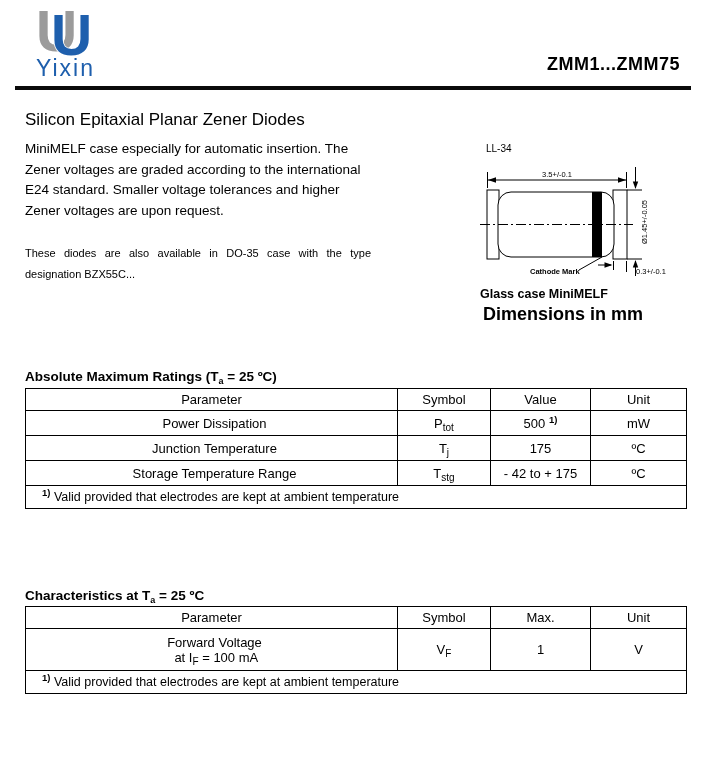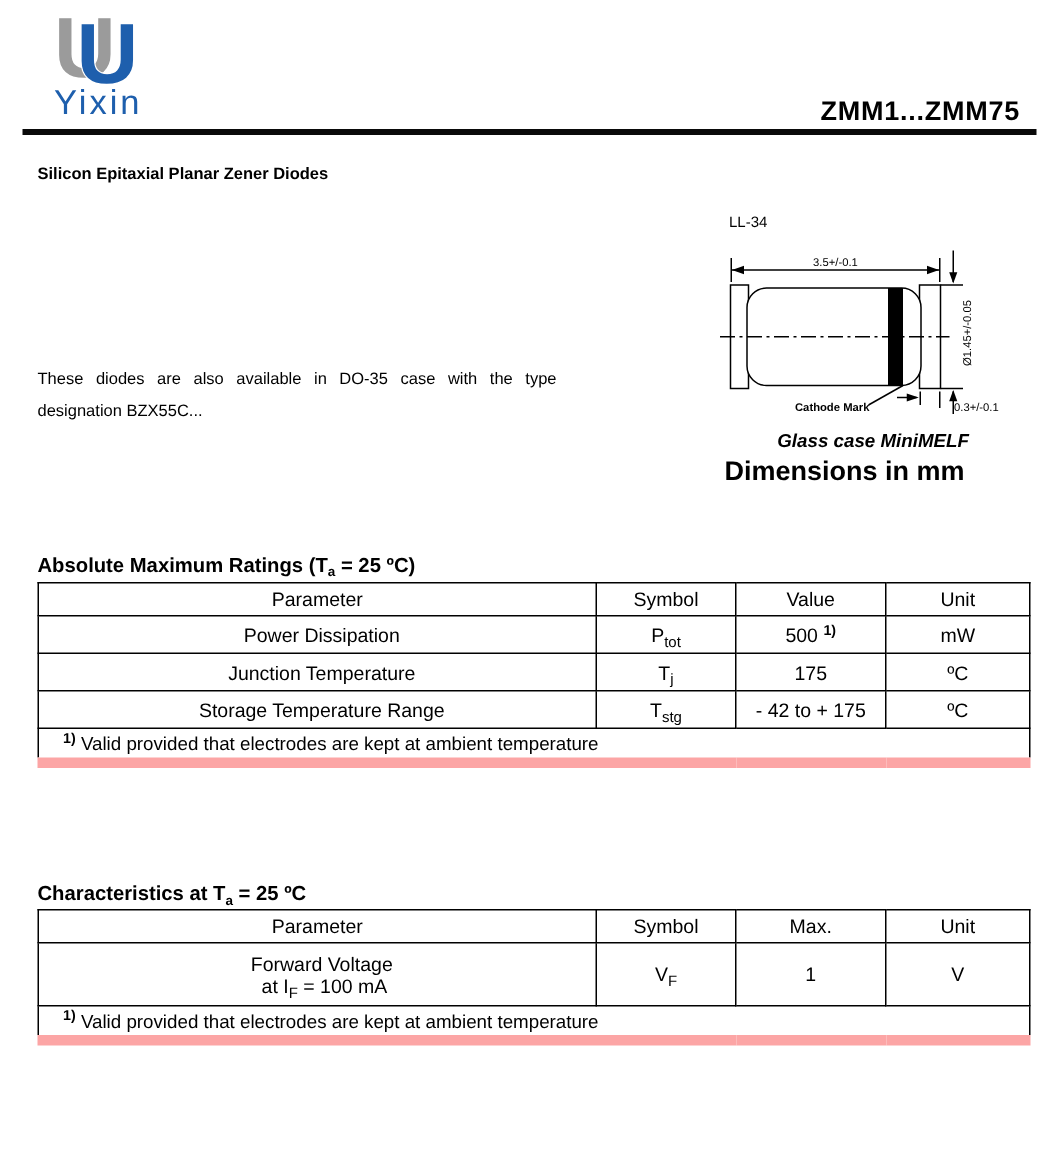--- a/index.html
+++ b/index.html
@@ -4,51 +4,51 @@
 <style>
   * { margin:0; padding:0; box-sizing:border-box; }
   html,body { background:#fff; }
   body { font-family:"Liberation Sans", sans-serif; color:#000; }
   .page { position:relative; width:707px; height:768px; background:#fff; overflow:hidden; }
 
   
   .logo { position:absolute; left:36px; top:4px; width:110px; }
   .logo-wordmark { position:absolute; left:36px; top:55px; font-size:23px; font-weight:normal;
                    color:#1e5fad; letter-spacing:2px; }
-  .doc-title { position:absolute; right:27px; top:64px; font-size:18px; font-weight:bold; letter-spacing:0.5px; }
+  .doc-title { position:absolute; right:27px; top:54px; font-size:18px; font-weight:bold; letter-spacing:0.5px; }
   .top-rule { position:absolute; left:15px; top:86px; width:676px; height:4px; background:#0a0a0a; }
 
   
-  .main-heading { position:absolute; left:25px; top:110px; font-size:11px; font-weight:bold; }
+  .main-heading { position:absolute; left:25px; top:110px; font-size:17px; font-weight:normal; }
   .para1 { position:absolute; left:25px; top:139px; width:344px; font-size:13.5px; line-height:20.5px; }
   .para2 { position:absolute; left:25px; top:243px; width:346px; font-size:11px; line-height:20.5px; text-align:justify; }
 
   
   .pkg-name { position:absolute; left:486px; top:143px; font-size:10px; }
   .pkg-svg  { position:absolute; left:480px; top:162px; }
-  .pkg-cap1 { position:absolute; left:480px; top:287px; width:166px; text-align:right; font-size:12.5px; font-weight:bold;font-style:italic; }
+  .pkg-cap1 { position:absolute; left:480px; top:287px; width:166px; text-align:left; font-size:12.5px; font-weight:bold; }
   .pkg-cap2 { position:absolute; left:480px; top:304px; width:166px; text-align:center; font-size:18px; font-weight:bold; }
 
   
   .tbl-heading { position:absolute; left:25px; font-size:13.5px; font-weight:bold; }
   .tbl-heading sub { font-size:9px; }
   .h-abs  { top:369px; }
   .h-char { top:588px; }
 
   table { position:absolute; left:25px; width:661px; border-collapse:collapse; table-layout:fixed;
           font-size:13px; background:#fff; }
   .t-abs  { top:388px; }
   .t-char { top:606px; }
   th, td { border:1px solid #000; padding:0 4px; text-align:center; vertical-align:middle; }
   th { font-weight:normal; height:22px; }
   td { height:25px; }
   td.param { text-align:center; padding-left:10px; }
   tr.tall td { height:42px; }
   td.footnote { text-align:left; padding-left:16px; height:23px; font-size:12.5px; }
-  table { border-bottom:7px solid #fca5a5;padding-left:38px; }
+  table { border-bottom:1px solid #fca5a5;padding-left:38px; }
   col.c-param  { width:372px; }
   col.c-symbol { width:93px; }
   col.c-value  { width:100px; }
   col.c-unit   { width:96px; }
 
   sub { font-size:10px; vertical-align:-3px; line-height:0; }
   sup { font-size:9.5px; vertical-align:5px; font-weight:bold; line-height:0; }
 
   svg text { font-family:"Liberation Sans", sans-serif; }
 </style>
@@ -61,20 +61,21 @@
     <svg width="80" height="62" viewBox="0 0 80 62" aria-hidden="true">
       <text x="0" y="47" font-size="57" font-weight="bold" fill="#9b9b9b">U</text>
       <text x="15" y="51" font-size="57" font-weight="bold" fill="#1e5fad" stroke="#ffffff" stroke-width="1.6" paint-order="stroke">U</text>
     </svg>
   </div>
   <div class="logo-wordmark">Yixin</div>
   <div class="doc-title">ZMM1...ZMM75</div>
   <div class="top-rule"></div>
 
   <div class="main-heading">Silicon Epitaxial Planar Zener Diodes</div>
+  <p class="para1">MiniMELF case especially for automatic insertion. The Zener voltages are graded according to the international E24 standard. Smaller voltage tolerances and higher Zener voltages are upon request.</p>
   <p class="para2">These diodes are also available in DO-35 case with the type designation BZX55C...</p>
 
   <div class="pkg-name">LL-34</div>
   <svg class="pkg-svg" width="227" height="120" viewBox="0 0 227 120">
     <g stroke="#000" stroke-width="1" fill="none">
 
       <line x1="7.5" y1="10" x2="7.5" y2="26"></line>
       <line x1="146.5" y1="10" x2="146.5" y2="26"></line>
       <line x1="7.5" y1="18" x2="146.5" y2="18"></line>
 

